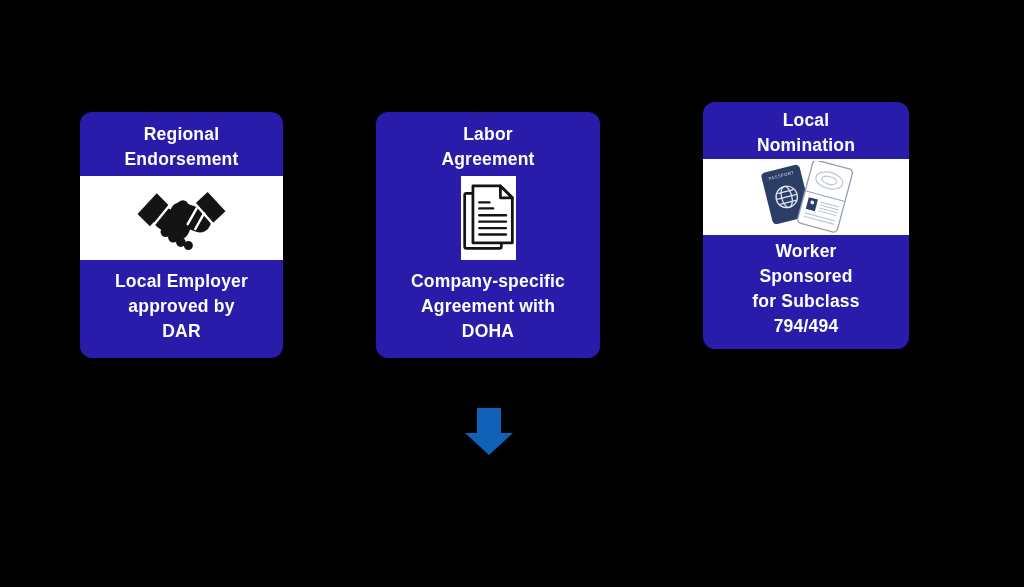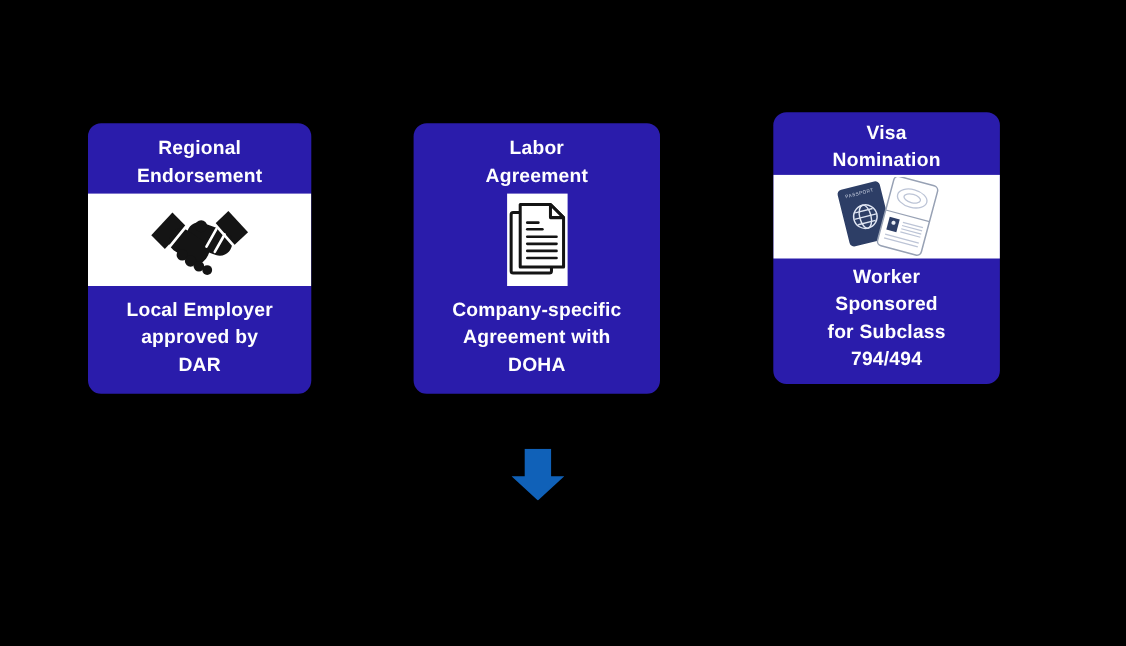--- a/index.html
+++ b/index.html
@@ -108,21 +108,21 @@
     </div>
     <div class="card-footer">
       <div class="card-desc">Company-specific
 Agreement with
 DOHA</div>
     </div>
   </div>
 
   <div class="card card--tall" style="left:703px;top:102px;width:206px;height:247px;">
     <div class="card-header">
-      <div class="card-title">Visa
+      <div class="card-title">Local
 Nomination</div>
     </div>
     <div class="card-iconband">
       <svg viewBox="0 0 116 84" width="100" height="72" aria-hidden="true">
         <g transform="rotate(-14 35 40)">
           <rect x="12" y="8" width="46" height="62" rx="5" class="pp-navy"></rect>
           <text x="35" y="18" text-anchor="middle" class="pp-text">PASSPORT</text>
           <circle cx="35" cy="42" r="12.5" class="pp-globe"></circle>
           <ellipse cx="35" cy="42" rx="6" ry="12.5" class="pp-globe"></ellipse>
           <line x1="23" y1="42" x2="47" y2="42" class="pp-globe"></line>

